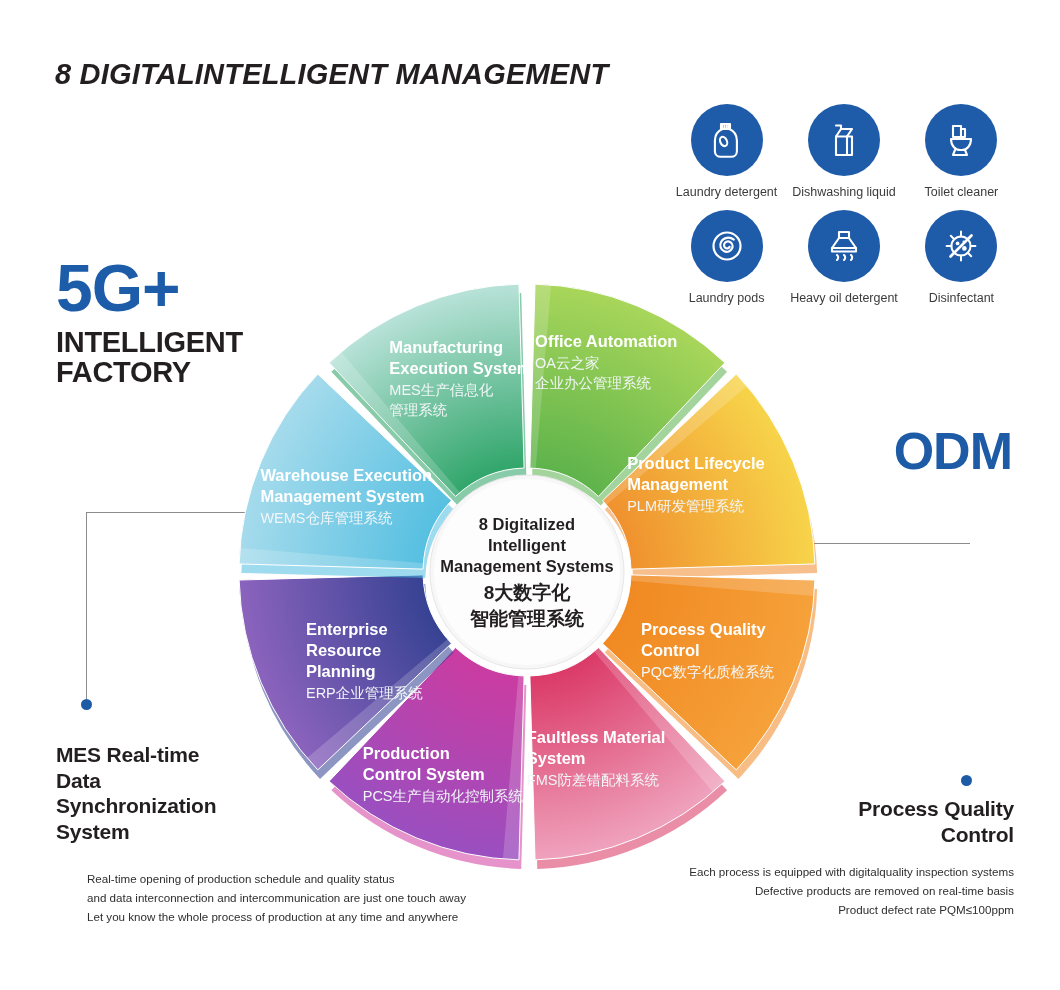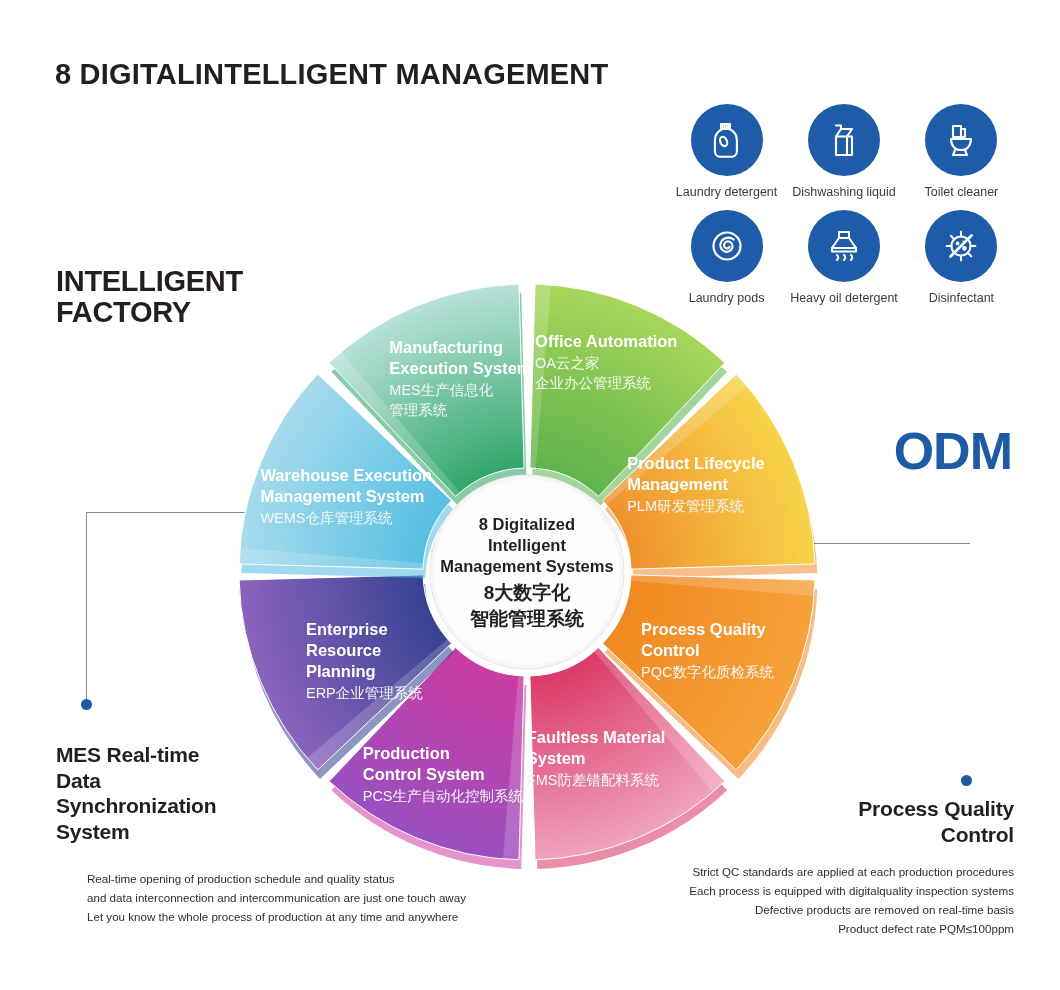--- a/index.html
+++ b/index.html
@@ -16,20 +16,21 @@
 
   
   #page-title {
     position: absolute;
     left: 55px; top: 58px;
     font-size: 29px;
     font-weight: 700;
     letter-spacing: 0.2px;
     color: #231f20;
     white-space: nowrap;
+    font-style: italic;
   }
 
   
   #fivegblock { position: absolute; left: 56px; top: 258px; }
   #fiveg-headline {
     font-size: 66px; font-weight: 700; line-height: 0.92;
     color: #1c5ca8; letter-spacing: -1px;
   }
   #fiveg-sub {
     font-size: 29px; font-weight: 700; line-height: 1.06;
@@ -96,20 +97,21 @@
     margin-top: 16px; font-size: 11.6px; line-height: 1.63; color: #2e2e2e;
   }
   .callout-body div { white-space: nowrap; }
 </style>
 </head>
 <body>
 
 <div id="page-title">8 DIGITALINTELLIGENT MANAGEMENT</div>
 
 <div id="fivegblock">
+  <div id="fiveg-headline">5G+</div>
   <div id="fiveg-sub">
     <div>INTELLIGENT</div>
     <div>FACTORY</div>
   </div>
 </div>
 
 <div id="odm">ODM</div>
 
 <div id="product-icons">
 
@@ -330,18 +332,17 @@
     <div>Let you know the whole process of production at any time and anywhere</div>
   </div>
 </div>
 
 <div id="callout-right">
   <div class="callout-title">
     <div>Process Quality</div>
     <div>Control</div>
   </div>
   <div class="callout-body">
-    <div>Strict QC standards are applied at each production procedures</div>
     <div>Each process is equipped with digitalquality inspection systems</div>
     <div>Defective products are removed on real-time basis</div>
     <div>Product defect rate PQM≤100ppm</div>
   </div>
 </div>
 
 </body></html>

